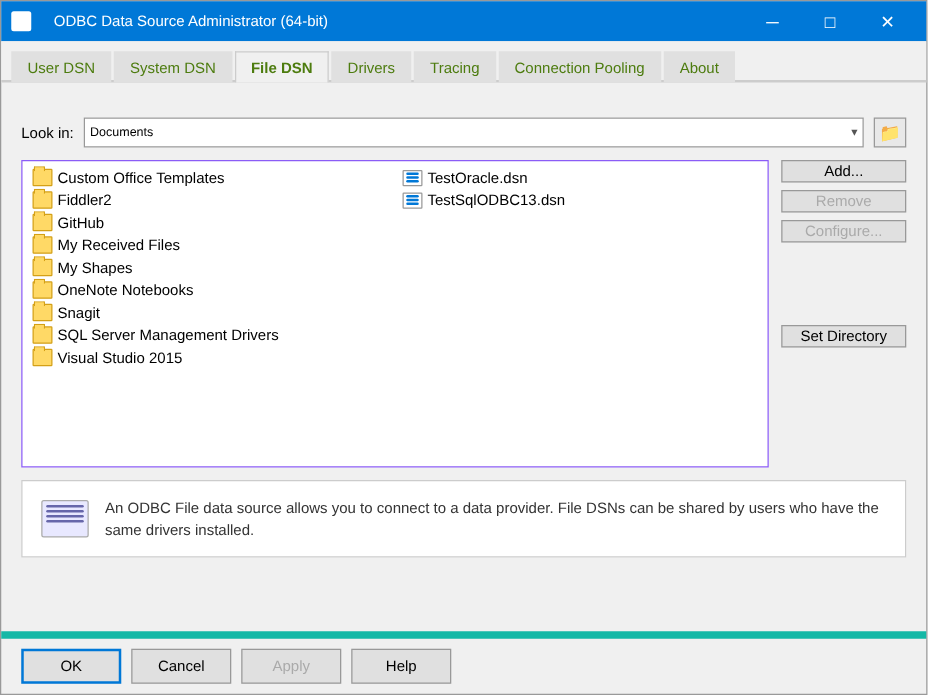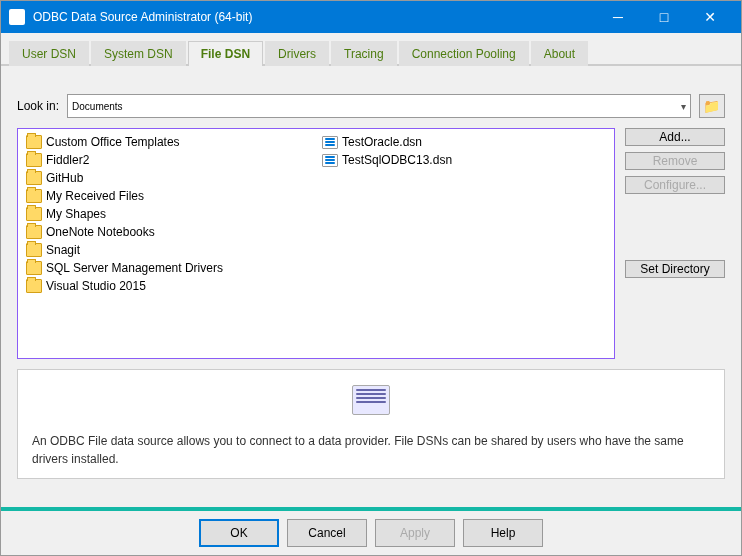--- a/index.html
+++ b/index.html
@@ -29,21 +29,21 @@
       padding: 6px 8px;
       display: flex;
       align-items: center;
       justify-content: space-between;
       flex-shrink: 0;
       height: 32px;
     }
     .title-bar-left {
       display: flex;
       align-items: center;
-      gap: 8px;
+      gap: 18px;
     }
     .title-bar-icon {
       width: 16px;
       height: 16px;
       background: #fff;
       border-radius: 2px;
       display: flex;
       align-items: center;
       justify-content: center;
       font-size: 10px;
@@ -240,21 +240,20 @@
       margin-top: 60px;
     }
     .info-box {
       border: 1px solid #ccc;
       background: white;
       padding: 10px 14px;
       display: flex;
       align-items: center;
       gap: 12px;
       flex-shrink: 0;
-      flex-direction: column;
     }
     .info-icon {
       width: 40px;
       height: 40px;
       flex-shrink: 0;
       display: flex;
       align-items: center;
       justify-content: center;
       position: relative;
     }
@@ -274,25 +273,26 @@
       background: #6666aa;
       border-radius: 1px;
     }
     .info-text {
       font-size: 12px;
       line-height: 1.5;
       color: #333;
     }
     .bottom-bar {
       display: flex;
-      justify-content: center;
+      justify-content: flex-start;
       padding: 8px 16px;
       gap: 8px;
       flex-shrink: 0;
-      border-top: 4px solid #14b8a6;
+      border-top: 6px solid #14b8a6;
+      margin-top: 31px;
     }
     .bottom-btn {
       width: 80px;
       height: 28px;
       border: 1px solid #999;
       background: #e0e0e0;
       cursor: pointer;
       font-size: 12px;
     }
     .bottom-btn:disabled { color: #aaa; cursor: default; }

